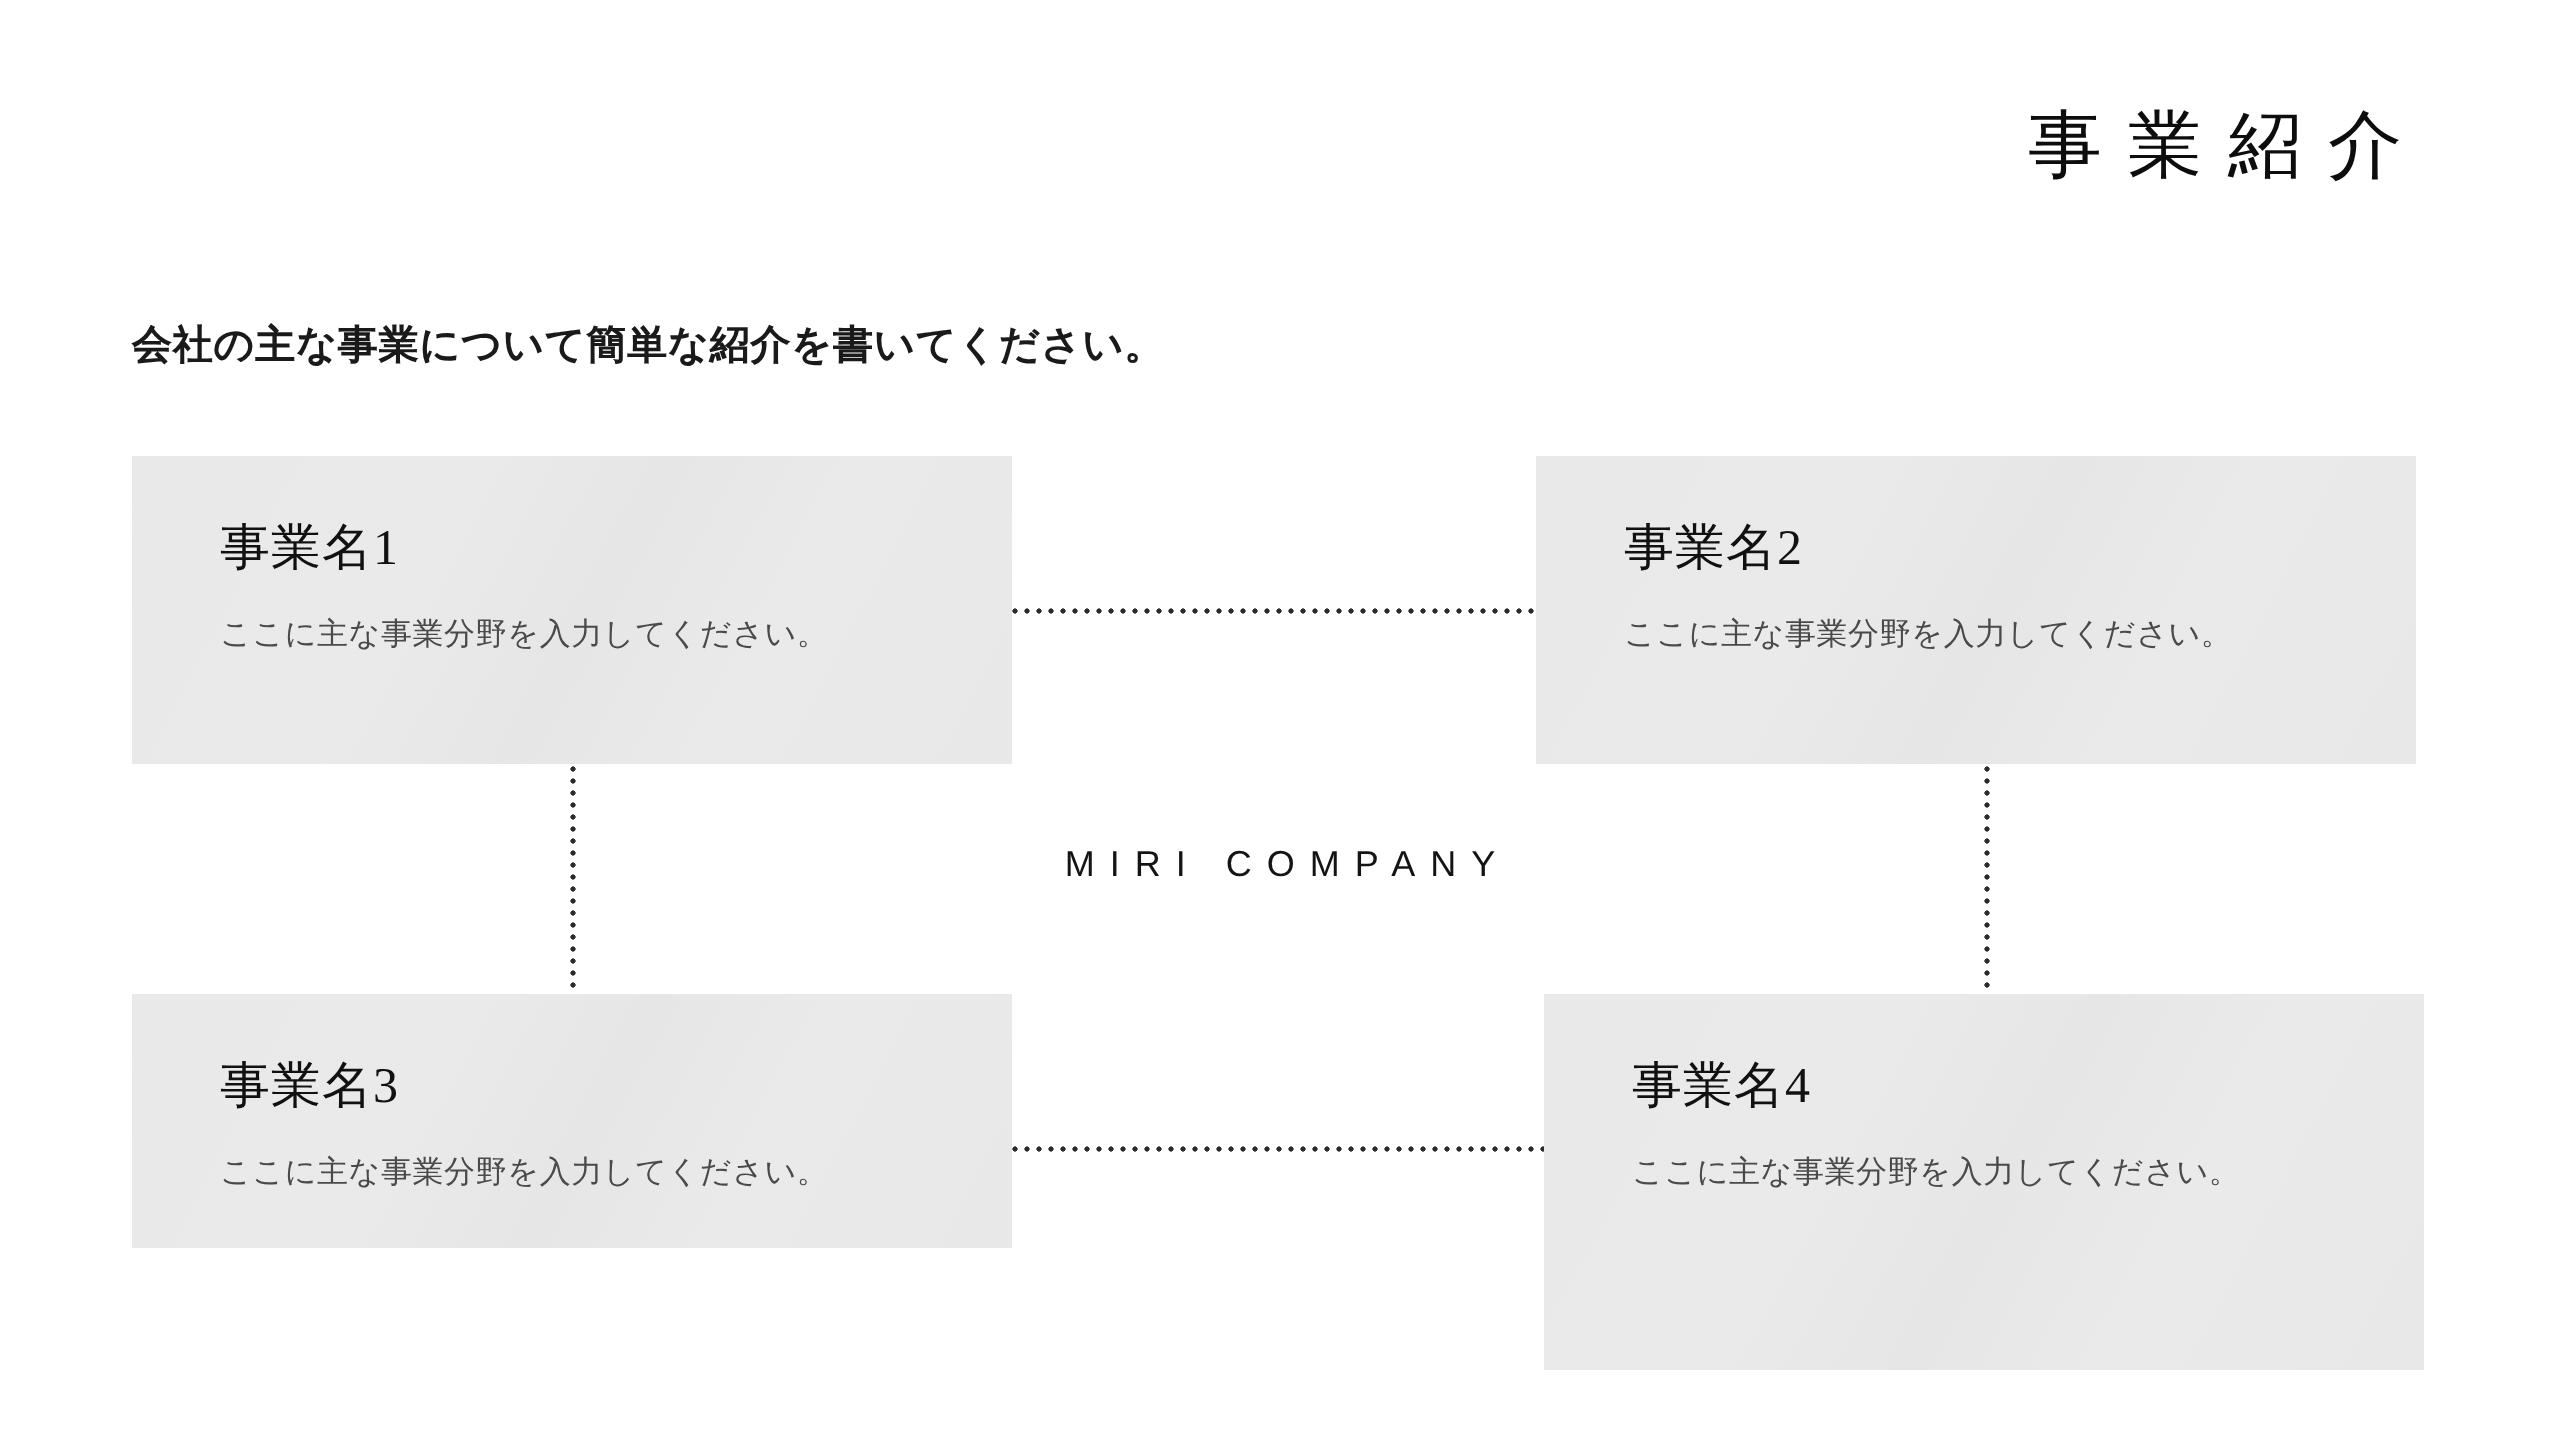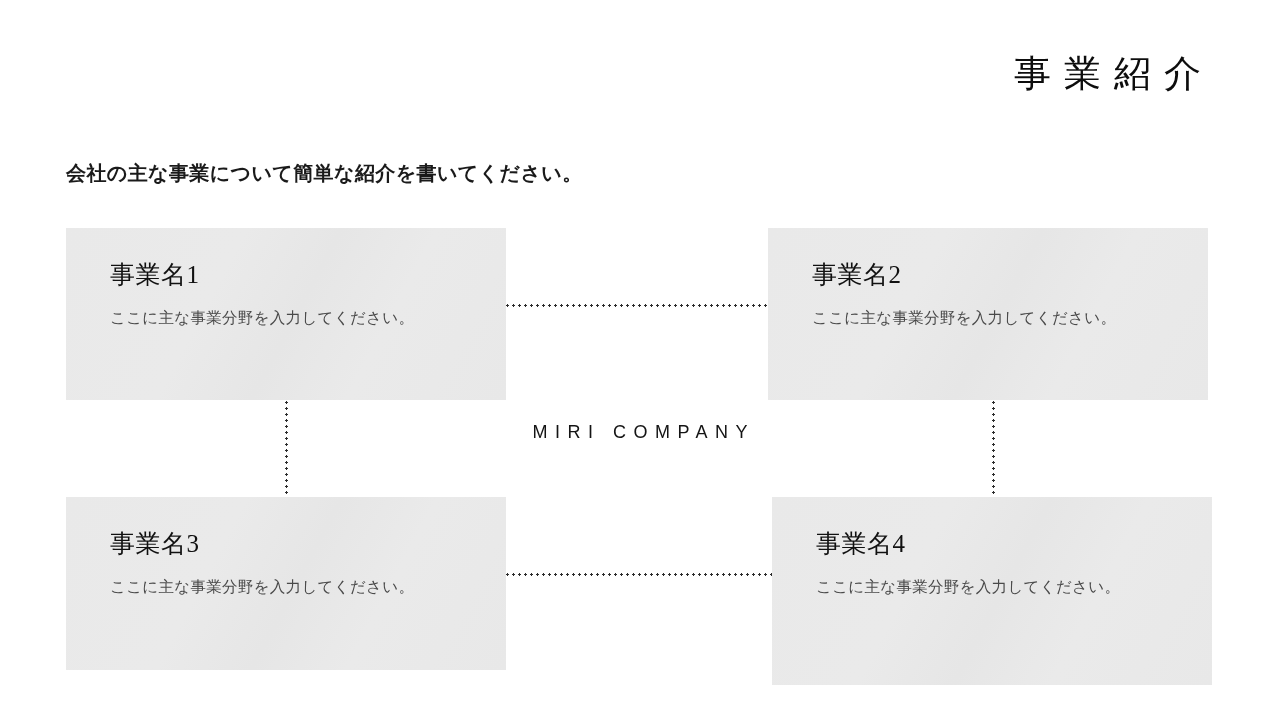--- a/index.html
+++ b/index.html
@@ -42,27 +42,27 @@
     color: #1a1a1a;
     letter-spacing: 0.4px;
     white-space: nowrap;
     font-weight: bold;
   }
 
   
   .card {
     position: absolute;
     width: 440px;
-    height: 172px;
+    height: 154px;
     background: linear-gradient(118deg, #e9e9e9 0%, #eaeaea 34%, #e6e6e6 52%, #eaeaea 70%, #e8e8e8 100%);
     box-sizing: border-box;
   }
   .card.pos-tl { left: 66px;  top: 228px; }
   .card.pos-tr { left: 768px; top: 228px; text-align: center; }
-  .card.pos-bl { left: 66px;  top: 497px; height: 173px; }
+  .card.pos-bl { left: 66px;  top: 497px; height: 127px; }
   .card.pos-br { left: 772px; top: 497px; height: 188px; }
 
   .card-title {
     position: absolute;
     left: 44px;
     top: 32px;
     font-family: "Liberation Serif", serif;
     font-size: 25px;
     line-height: 30px;
     color: #111111;

